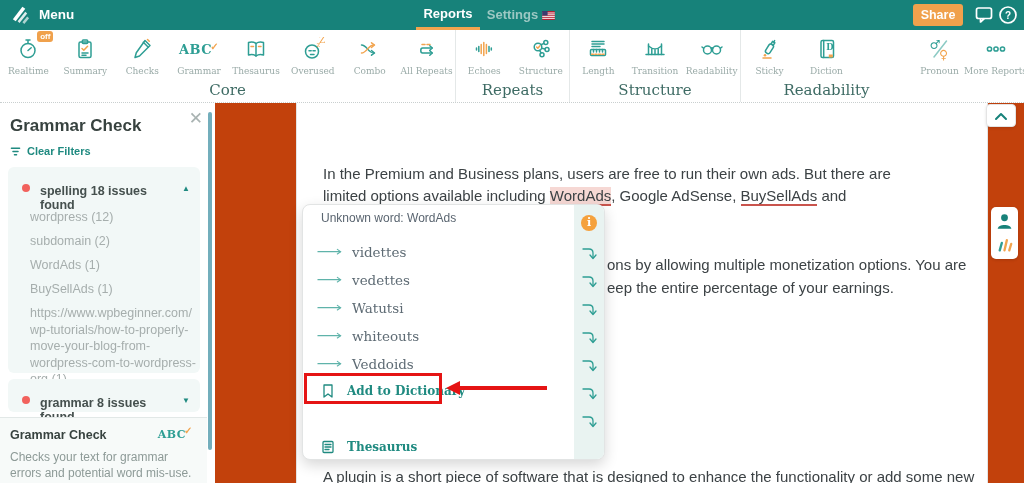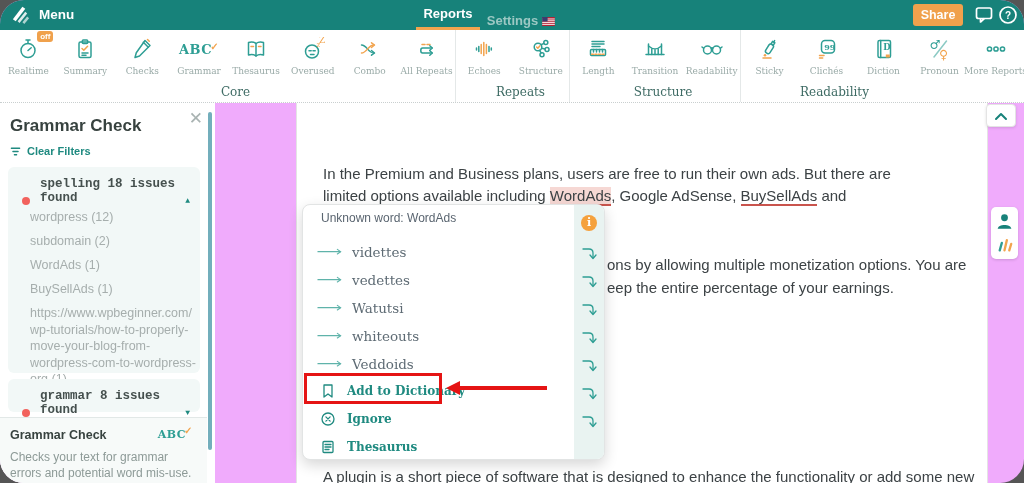--- a/index.html
+++ b/index.html
@@ -1,56 +1,56 @@
 <!DOCTYPE html>
 <html><head>
 <meta charset="utf-8">
 <style>
   * { margin:0; padding:0; box-sizing:border-box; }
   body { background:#555; font-family:"Liberation Sans", sans-serif; }
-  .app { position:relative; width:1024px; height:483px; overflow:hidden; background:#f0abfc;border-radius:24px; }
+  .app { position:relative; width:1024px; height:483px; overflow:hidden; background:#c2410c; }
 
   
   .topbar { position:absolute; left:0; top:0; width:1024px; height:30px; background:#17827A; }
   .brand { position:absolute; left:10px; top:4px; display:flex; align-items:center; gap:8px; }
   .menu-label { color:#fff; font-size:13.5px; font-weight:bold; }
   .tab { position:absolute; top:0; height:30px; line-height:28px; font-size:13px; font-weight:bold; text-align:center; cursor:pointer; }
   .tab-reports { left:416px; width:64px; color:#fff; }
   .tab-reports .underline { position:absolute; left:0; bottom:0; width:100%; height:3px; background:#F2A44E; }
-  .tab-settings { left:486px; width:70px; color:#9CC8C3; display:flex; align-items:center; gap:4px; justify-content:center;margin-top:6px; }
+  .tab-settings { left:486px; width:70px; color:#9CC8C3; display:flex; align-items:center; gap:4px; justify-content:center; }
   .share-btn { position:absolute; right:61px; top:4px; width:50px; height:22px; background:#F0A14C; border:none; border-radius:3px; color:#fff; font-size:12.5px; font-weight:bold; font-family:"Liberation Sans",sans-serif; cursor:pointer; }
   .topbar-ic { position:absolute; top:5px; width:20px; height:20px; cursor:pointer; }
   .ic-chat { right:30px; } .ic-help { right:6px; }
 
   
   .toolbar { position:absolute; left:0; top:30px; width:1024px; height:73px; background:#fff; border-bottom:1px dotted #C9CFCF; display:flex; }
   .tgroup { position:relative; padding-top:5px; }
   .tgroup.sep { border-right:1px solid #E4E8E8; }
   .titems { display:flex; }
   .titem { width:57px; display:flex; flex-direction:column; align-items:center; cursor:pointer; }
   .ticon { position:relative; width:26px; height:28px; display:flex; align-items:center; justify-content:center; }
   .ticon svg { width:24px; height:24px; }
   .ticon svg .t { stroke:#2E9E94; fill:none; stroke-width:1.5; stroke-linecap:round; stroke-linejoin:round; }
   .ticon svg .o { stroke:#F2A44E; fill:none; stroke-width:1.5; stroke-linecap:round; stroke-linejoin:round; }
   .ticon svg text { stroke:none; font-family:"DejaVu Serif", serif; }
   .tcaption { margin-top:3px; font-family:"DejaVu Serif", serif; font-size:9px; color:#9AABA8; white-space:nowrap; }
-  .tgroup-label { position:absolute; left:8px; bottom:3px; width:100%; text-align:center; font-family:"DejaVu Serif", serif; font-size:12px; color:#3E6B64; }
+  .tgroup-label { position:absolute; left:0; bottom:3px; width:100%; text-align:center; font-family:"DejaVu Serif", serif; font-size:15px; color:#3E6B64; }
   .badge-off { position:absolute; top:-4px; right:-12px; background:#F0A14C; color:#fff; font-size:8px; font-weight:bold; padding:1px 3px; border-radius:3px; }
   .abc-glyph { font-family:"DejaVu Serif", serif; font-size:13px; font-weight:bold; color:#2E9E94; letter-spacing:.5px; }
   .abc-glyph i { font-style:normal; color:#F2A44E; font-size:10px; vertical-align:4px; margin-left:-2px; }
 
   
   .sidebar { position:absolute; left:0; top:103px; width:215px; bottom:0; background:#fff; }
   .sb-close { position:absolute; right:12px; top:7px; font-size:17px; color:#A9B3B2; cursor:pointer; line-height:1; }
   .sb-title { position:absolute; left:10px; top:13px; font-size:17px; font-weight:bold; color:#37423F; }
   .sb-clear { position:absolute; left:10px; top:42px; display:flex; align-items:center; gap:6px; color:#1F8A80; font-size:11px; font-weight:bold; cursor:pointer; }
   .sb-card { position:absolute; left:8px; width:192px; background:#F2F8F7; border-radius:6px; }
   .card-spelling { top:64px; height:206px; }
   .card-grammar { top:276px; height:33px; }
-  .sec-head { position:absolute; left:0; top:8px; width:100%; height:30px; display:flex; align-items:flex-end; padding:0 10px 0 14px; cursor:pointer;font-family:Liberation Mono, monospace; }
+  .sec-head { position:absolute; left:0; top:17px; width:100%; height:30px; display:flex; align-items:flex-start; padding:0 10px 0 14px; cursor:pointer; }
   .dot { width:8px; height:8px; border-radius:50%; background:#F2625D; flex:none; }
   .sec-title { margin-left:10px; font-size:12.5px; font-weight:bold; color:#45504E; flex:1; }
   .caret { font-size:8px; color:#1F8A80; }
   .sec-item { position:absolute; left:22px; width:170px; font-size:12.5px; color:#A6AEAD; line-height:16.5px; overflow-wrap:anywhere; cursor:pointer; }
   .sb-footer { position:absolute; left:0; bottom:0; width:207px; height:66px; background:#F7FAF9; border-top:1px solid #E2E8E7; }
   .sbf-title { position:absolute; left:10px; top:10px; font-size:12.5px; font-weight:bold; color:#37423F; }
   .sbf-icon { position:absolute; right:14px; top:7px; font-size:11px; }
   .sbf-desc { position:absolute; left:10px; top:31px; width:185px; font-size:12px; color:#8D9A97; line-height:16px; }
   .sb-scroll { position:absolute; left:208px; top:9px; width:4px; height:338px; background:#73AEBC; border-radius:2px; cursor:pointer; }
 
@@ -300,30 +300,20 @@
                 </g>
                 <circle cx="7" cy="18.3" r="1.3" fill="#F2A44E"></circle>
                 <path class="o" d="M5 21h8"></path>
               </svg>
           </span>
           <span class="tcaption">Sticky</span>
         </div>
         <div class="titem">
           <span class="ticon">
             <svg viewBox="0 0 24 24">
-                <rect class="t" x="6.5" y="3.5" width="13" height="12.5" rx="3.5"></rect>
-                <text x="9.2" y="13" font-size="8" font-weight="bold" fill="#2E9E94">99</text>
-                <path class="o" d="M4.5 18.5H9M4.5 21h3.2"></path>
-              </svg>
-          </span>
-          <span class="tcaption">Clichés</span>
-        </div>
-        <div class="titem">
-          <span class="ticon">
-            <svg viewBox="0 0 24 24">
                 <rect class="t" x="6" y="3.5" width="12.5" height="17" rx="1.5"></rect>
                 <path class="t" d="M8.7 3.5v17"></path>
                 <text x="11.3" y="12.5" font-size="8.5" font-weight="bold" fill="#2E9E94">D</text>
                 <rect x="13.8" y="17.5" width="4" height="3" fill="#F2A44E"></rect>
               </svg>
           </span>
           <span class="tcaption">Diction</span>
         </div>
       </div>
       <div class="tgroup-label">Readability</div>
@@ -457,27 +447,20 @@
           </g>
         </svg>
       <span class="sugg-word">Veddoids</span>
     </div>
 
     <div class="act-row" style="top:172px">
       <svg class="act-icon" viewBox="0 0 16 16">
           <path class="pop-svg" d="M4 2h8v12l-4-3-4 3z"></path>
         </svg>
       <span class="act-label">Add to Dictionary</span>
-    </div>
-    <div class="act-row" style="top:200px">
-      <svg class="act-icon" viewBox="0 0 16 16">
-          <circle class="pop-svg" cx="8" cy="8" r="6"></circle>
-          <path class="pop-svg" d="M5.9 5.9l4.2 4.2M10.1 5.9l-4.2 4.2"></path>
-        </svg>
-      <span class="act-label">Ignore</span>
     </div>
     <div class="act-row" style="top:228px">
       <svg class="act-icon" viewBox="0 0 16 16">
           <rect class="pop-svg" x="3" y="2.5" width="10" height="11" rx="1"></rect>
           <path class="pop-svg" d="M5 5.5h6M5 8h6M5 10.5h4"></path>
         </svg>
       <span class="act-label">Thesaurus</span>
     </div>
 
     <svg class="apply-arrow" style="top:40px" viewBox="0 0 16 16">

